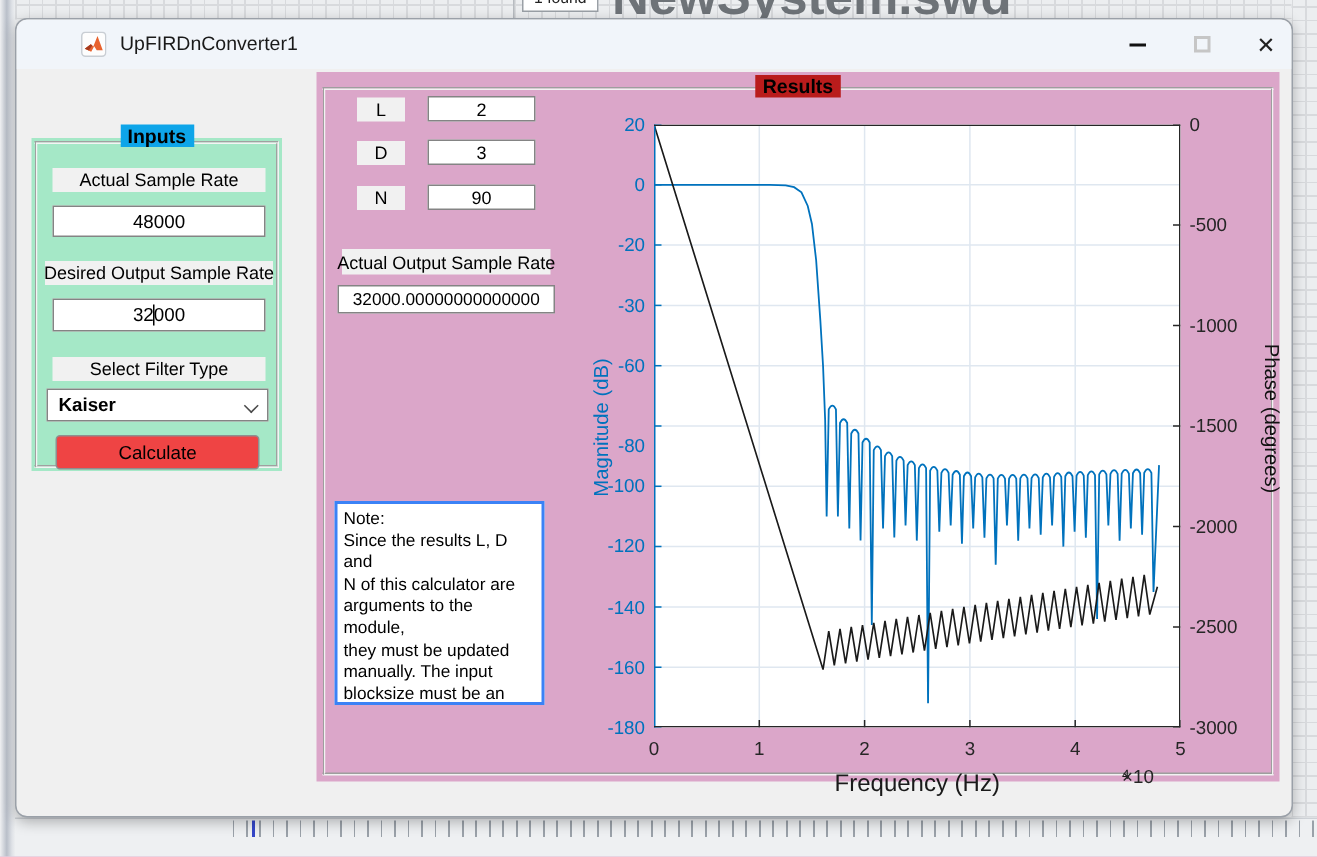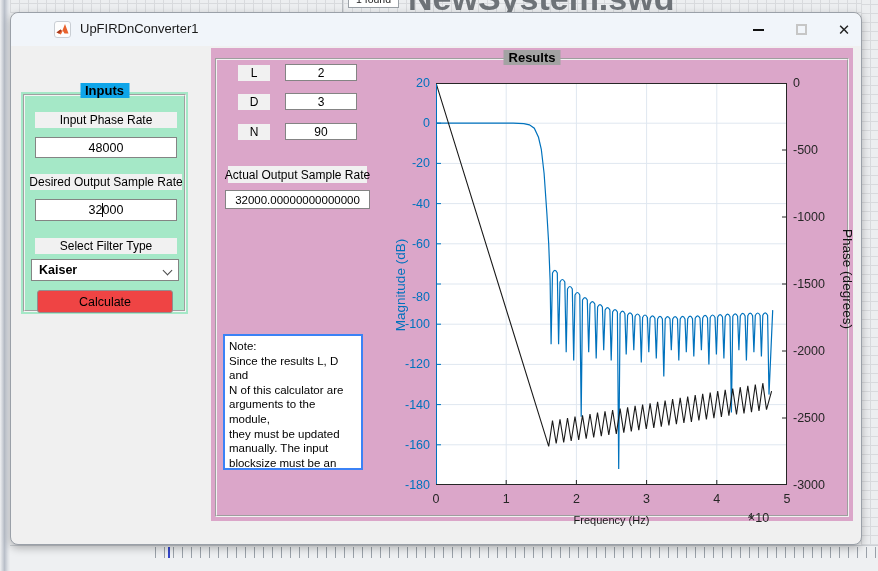--- a/index.html
+++ b/index.html
@@ -40,39 +40,39 @@
   .chip{position:absolute;background:#f1f1f1;color:#000;font-size:12px;display:flex;align-items:center;justify-content:center;white-space:nowrap;}
   .field{position:absolute;background:#fff;border:1px solid #848484;color:#000;font-size:12.5px;text-align:center;padding:0;font-family:"Liberation Sans",sans-serif;}
   .legend{position:absolute;top:-9px;left:50%;transform:translateX(-50%);font-size:13px;font-weight:bold;padding:0 5px;white-space:nowrap;}
 
   #inputs-panel{position:absolute;left:10px;top:79px;width:167px;height:222px;background:#a5e8c7;}
   #inputs-frame{position:absolute;inset:2px;border:2px groove #f4f4f4;}
   #inputs-panel .legend{background:#0ea5e9;}
 
   #results-panel{position:absolute;left:200px;top:35px;width:642px;height:473px;background:#dba6c9;}
   #results-frame{position:absolute;left:4px;top:10px;right:4px;bottom:4px;border:2px groove #f2f2f2;}
-  #results-panel .legend{top:2px;background:#a3a3a3;}
+  #results-panel .legend{top:2px;background:#b91c1c;}
 
   .caret{position:absolute;left:calc(50% - 4px);top:3px;width:1px;height:14px;background:#000;}
 
   #select-filter{display:flex;align-items:center;text-align:left;padding-left:7px;font-weight:bold;}
   #select-chevron{position:absolute;right:7px;top:7px;width:7px;height:7px;border-right:1.6px solid #4a4a4a;border-bottom:1.6px solid #4a4a4a;transform:rotate(45deg);}
   #calc-btn{position:absolute;background:#ef4444;border:1px solid #8f8f8f;border-radius:3px;font-size:12.5px;font-family:"Liberation Sans",sans-serif;}
 
   #note-box{position:absolute;left:12px;top:286px;width:140px;height:136px;background:#fff;border:2px solid #3b82f6;
     font-size:11.5px;line-height:14.6px;color:#000;padding:3px 4px;white-space:pre-line;overflow:hidden;}
 
   
   #plot-wrap{position:absolute;left:378px;top:58px;width:474px;height:462px;}
   #plot-svg{position:absolute;left:47px;top:12px;background:#fff;}
   #plot-wrap span{position:absolute;font-size:12.5px;color:#262626;white-space:nowrap;}
   .tkL{width:42px;text-align:right;transform:translateY(-50%);color:#0072BD !important;}
   .tkR{transform:translateY(-50%);}
   .tkB{transform:translateX(-50%);}
-  #xlabel{position:absolute;left:47px;top:443px;width:351px;text-align:center;font-size:11px;color:#1a1a1a;}
+  #xlabel{position:absolute;left:47px;top:443px;width:351px;text-align:center;font-size:16px;color:#1a1a1a;}
   #x-exp{position:absolute;left:359px;top:440px;font-size:12px;color:#1a1a1a;}
   #x-exp sup{font-size:9px;}
   #ylab-left{position:absolute;left:-58px;top:206px;width:140px;height:16px;text-align:center;transform:rotate(-90deg);font-size:13.5px;color:#0072BD;}
   #ylab-right{position:absolute;left:388px;top:200px;width:140px;height:16px;text-align:center;transform:rotate(90deg);font-size:13.5px;color:#111;}
 </style>
 </head>
 <body>
 
 <div class="bg-grid" id="bg-top">
   <div id="bg-top-sep"></div>
@@ -103,21 +103,21 @@
       </div>
     <div class="winbtn" id="btn-close">
         <span>✕</span>
       </div>
   </div>
 
   <div id="inputs-panel">
     <div id="inputs-frame"></div>
     <div class="legend">Inputs</div>
 
-    <div class="chip" style="left:14px;top:20px;width:142px;height:16px;">Input Phase Rate</div>
+    <div class="chip" style="left:14px;top:20px;width:142px;height:16px;">Actual Sample Rate</div>
     <input class="field" style="left: 14px; top: 45px; width: 142px; height: 21px;" value="48000">
 
     <div class="chip" style="left:9px;top:82px;width:152px;height:16px;">Desired Output Sample Rate</div>
     <div class="field" style="left:14px;top:107px;width:142px;height:22px;line-height:20px;">
       <span>32000</span>
       <span class="caret"></span>
     </div>
 
     <div class="chip" style="left:14px;top:146px;width:142px;height:16px;">Select Filter Type</div>
     <div class="field" id="select-filter" style="left:10px;top:167px;width:148px;height:22px;">
@@ -206,21 +206,21 @@
         <line x1="0" x2="351" y1="0.5" y2="0.5" stroke="#262626"></line>
         <line x1="0" x2="351" y1="401.5" y2="401.5" stroke="#262626"></line>
       </svg>
     <div id="xlabel">Frequency (Hz)</div>
     <div id="x-exp"><span>×10</span><sup>4</sup></div>
     <div id="ylab-left">Magnitude (dB)</div>
     <div id="ylab-right">Phase (degrees)</div>
   <span class="tkL" style="left: -1px; top: 12px;">20</span>
       <span class="tkL" style="left: -1px; top: 52.2px;">0</span>
       <span class="tkL" style="left: -1px; top: 92.4px;">-20</span>
-      <span class="tkL" style="left: -1px; top: 132.6px;">-40</span>
+      <span class="tkL" style="left: -1px; top: 132.6px;">-30</span>
       <span class="tkL" style="left: -1px; top: 172.8px;">-60</span>
       <span class="tkL" style="left: -1px; top: 226px;">-80</span>
       <span class="tkL" style="left: -1px; top: 253.2px;">-100</span>
       <span class="tkL" style="left: -1px; top: 293.4px;">-120</span>
       <span class="tkL" style="left: -1px; top: 333.6px;">-140</span>
       <span class="tkL" style="left: -1px; top: 373.8px;">-160</span>
       <span class="tkL" style="left: -1px; top: 414px;">-180</span>
       <span class="tkR" style="left: 404px; top: 12px;">0</span>
       <span class="tkR" style="left: 404px; top: 79px;">-500</span>
       <span class="tkR" style="left: 404px; top: 146px;">-1000</span>

